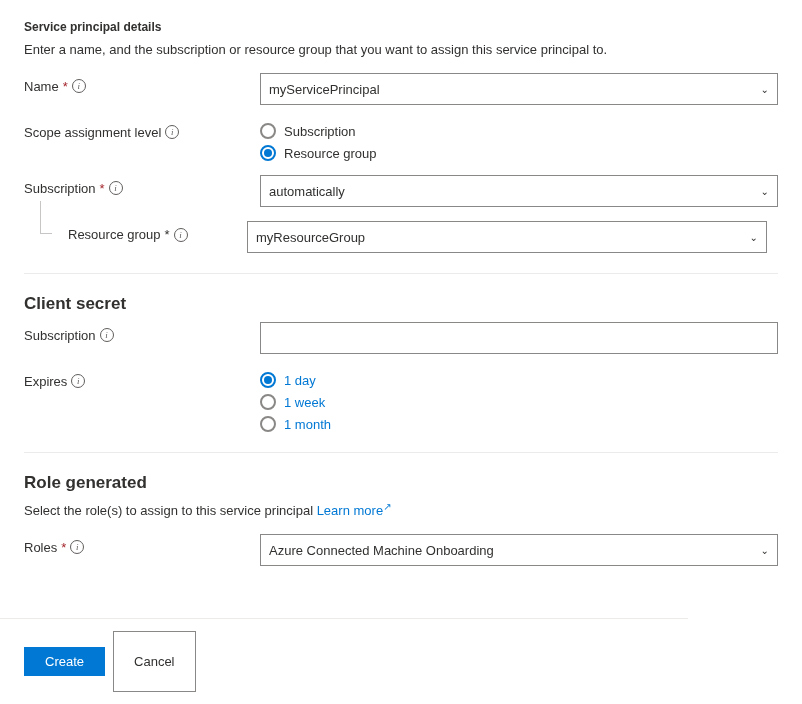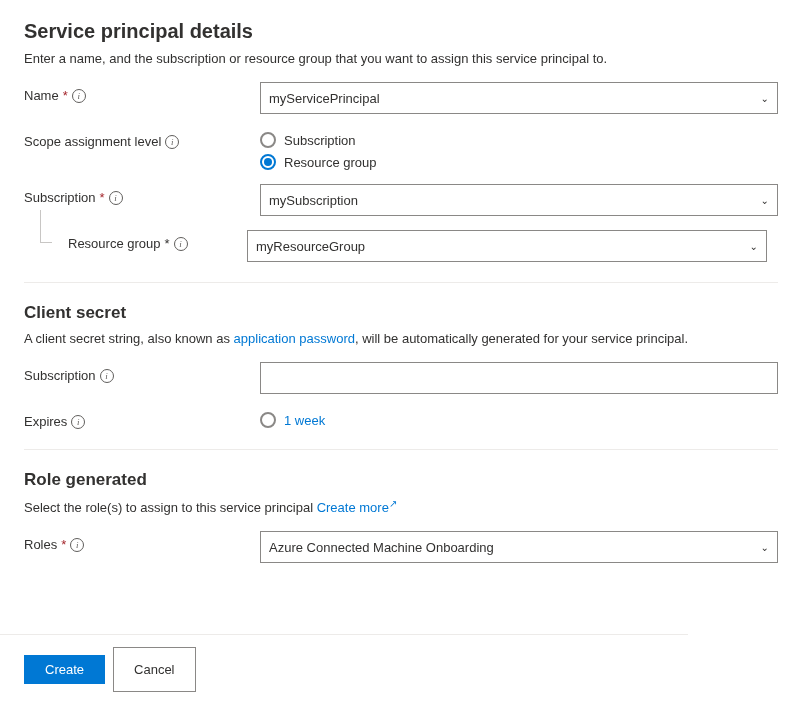--- a/index.html
+++ b/index.html
@@ -6,21 +6,21 @@
     body {
       font-family: 'Segoe UI', Arial, sans-serif;
       font-size: 13px;
       color: #323130;
       background: #fff;
       padding: 20px 24px;
       width: 802px;
       min-height: 704px;
     }
     h2 {
-      font-size: 20px;
+      font-size: 12px;
       font-weight: 600;
       margin-bottom: 8px;
       color: #323130;
     }
     h3 {
       font-size: 17px;
       font-weight: 600;
       margin-bottom: 8px;
       color: #323130;
     }
@@ -38,21 +38,20 @@
       align-items: flex-start;
       margin-bottom: 14px;
     }
     .field-label {
       width: 200px;
       min-width: 200px;
       padding-top: 6px;
       font-size: 13px;
       color: #323130;
       display: flex;
-      align-items: center;
       gap: 4px;
     }
     .field-label .required {
       color: #a4262c;
     }
     .info-icon {
       display: inline-flex;
       align-items: center;
       justify-content: center;
       width: 14px;
@@ -171,21 +170,21 @@
       border: 1px solid #0078d4;
       padding: 6px 20px;
       font-size: 13px;
       cursor: pointer;
       font-family: inherit;
     }
     .btn-secondary {
       background: #fff;
       color: #323130;
       border: 1px solid #8a8886;
-      padding: 14px 20px;
+      padding: 22px 20px;
       font-size: 13px;
       cursor: pointer;
       font-family: inherit;
     }
     .content-area {
       padding-bottom: 60px;
     }
   </style>
 </head>
 <body>
@@ -230,21 +229,21 @@
     </div>
 
     <div class="field-row">
       <div class="field-label">
         <span>Subscription</span>
         <span class="required">*</span>
         <span class="info-icon">i</span>
       </div>
       <div class="field-control">
         <div class="dropdown">
-          <span>mySubscription</span>
+          <span>automatically</span>
           <span class="dropdown-arrow">⌄</span>
         </div>
       </div>
     </div>
 
     <div style="display:flex; align-items:flex-start; margin-bottom:14px;">
       <div style="width:16px; min-width:16px; position:relative; margin-left:16px;">
         <div style="position:absolute; left:0; top:-20px; width:1px; height:32px; background:#c8c6c4;"></div>
         <div style="position:absolute; left:0; top:12px; width:12px; height:1px; background:#c8c6c4;"></div>
       </div>
@@ -259,57 +258,62 @@
           <span class="dropdown-arrow">⌄</span>
         </div>
       </div>
     </div>
   </div>
 
   <hr class="divider">
 
   <div class="section">
     <h3>Client secret</h3>
-    <p class="subtitle">
-      <span>A client secret string, also known as </span><a class="learn-more">application password</a><span>, will be automatically generated for your service principal.</span>
-    </p>
 
     <div class="field-row">
       <div class="field-label">
         <span>Subscription</span>
         <span class="info-icon">i</span>
       </div>
       <div class="field-control">
         <input class="description-input" type="text" placeholder="" style="">
       </div>
     </div>
 
     <div class="field-row">
       <div class="field-label">
         <span>Expires</span>
         <span class="info-icon">i</span>
       </div>
       <div class="field-control">
         <div class="radio-group">
+          <div class="radio-item">
+            <div class="radio-circle selected"></div>
+            <span class="radio-label blue">1 day</span>
+          </div>
           <div class="radio-item">
             <div class="radio-circle"></div>
             <span class="radio-label blue">1 week</span>
+          </div>
+          <div class="radio-item">
+            <div class="radio-circle"></div>
+            <span class="radio-label blue">1 month</span>
           </div>
         </div>
       </div>
     </div>
   </div>
 
   <hr class="divider">
 
   <div class="section">
     <h3>Role generated</h3>
     <p class="subtitle">
       <span>Select the role(s) to assign to this service principal</span>
-      <a class="learn-more">Create more</a><span class="learn-more-icon">↗</span>
+      <a class="learn-more">Learn more</a><span class="learn-more-icon">↗</span>
     </p>
 
     <div class="field-row">
       <div class="field-label">
         <span>Roles</span>
         <span class="required">*</span>
         <span class="info-icon">i</span>
       </div>
       <div class="field-control">
         <div class="dropdown">

